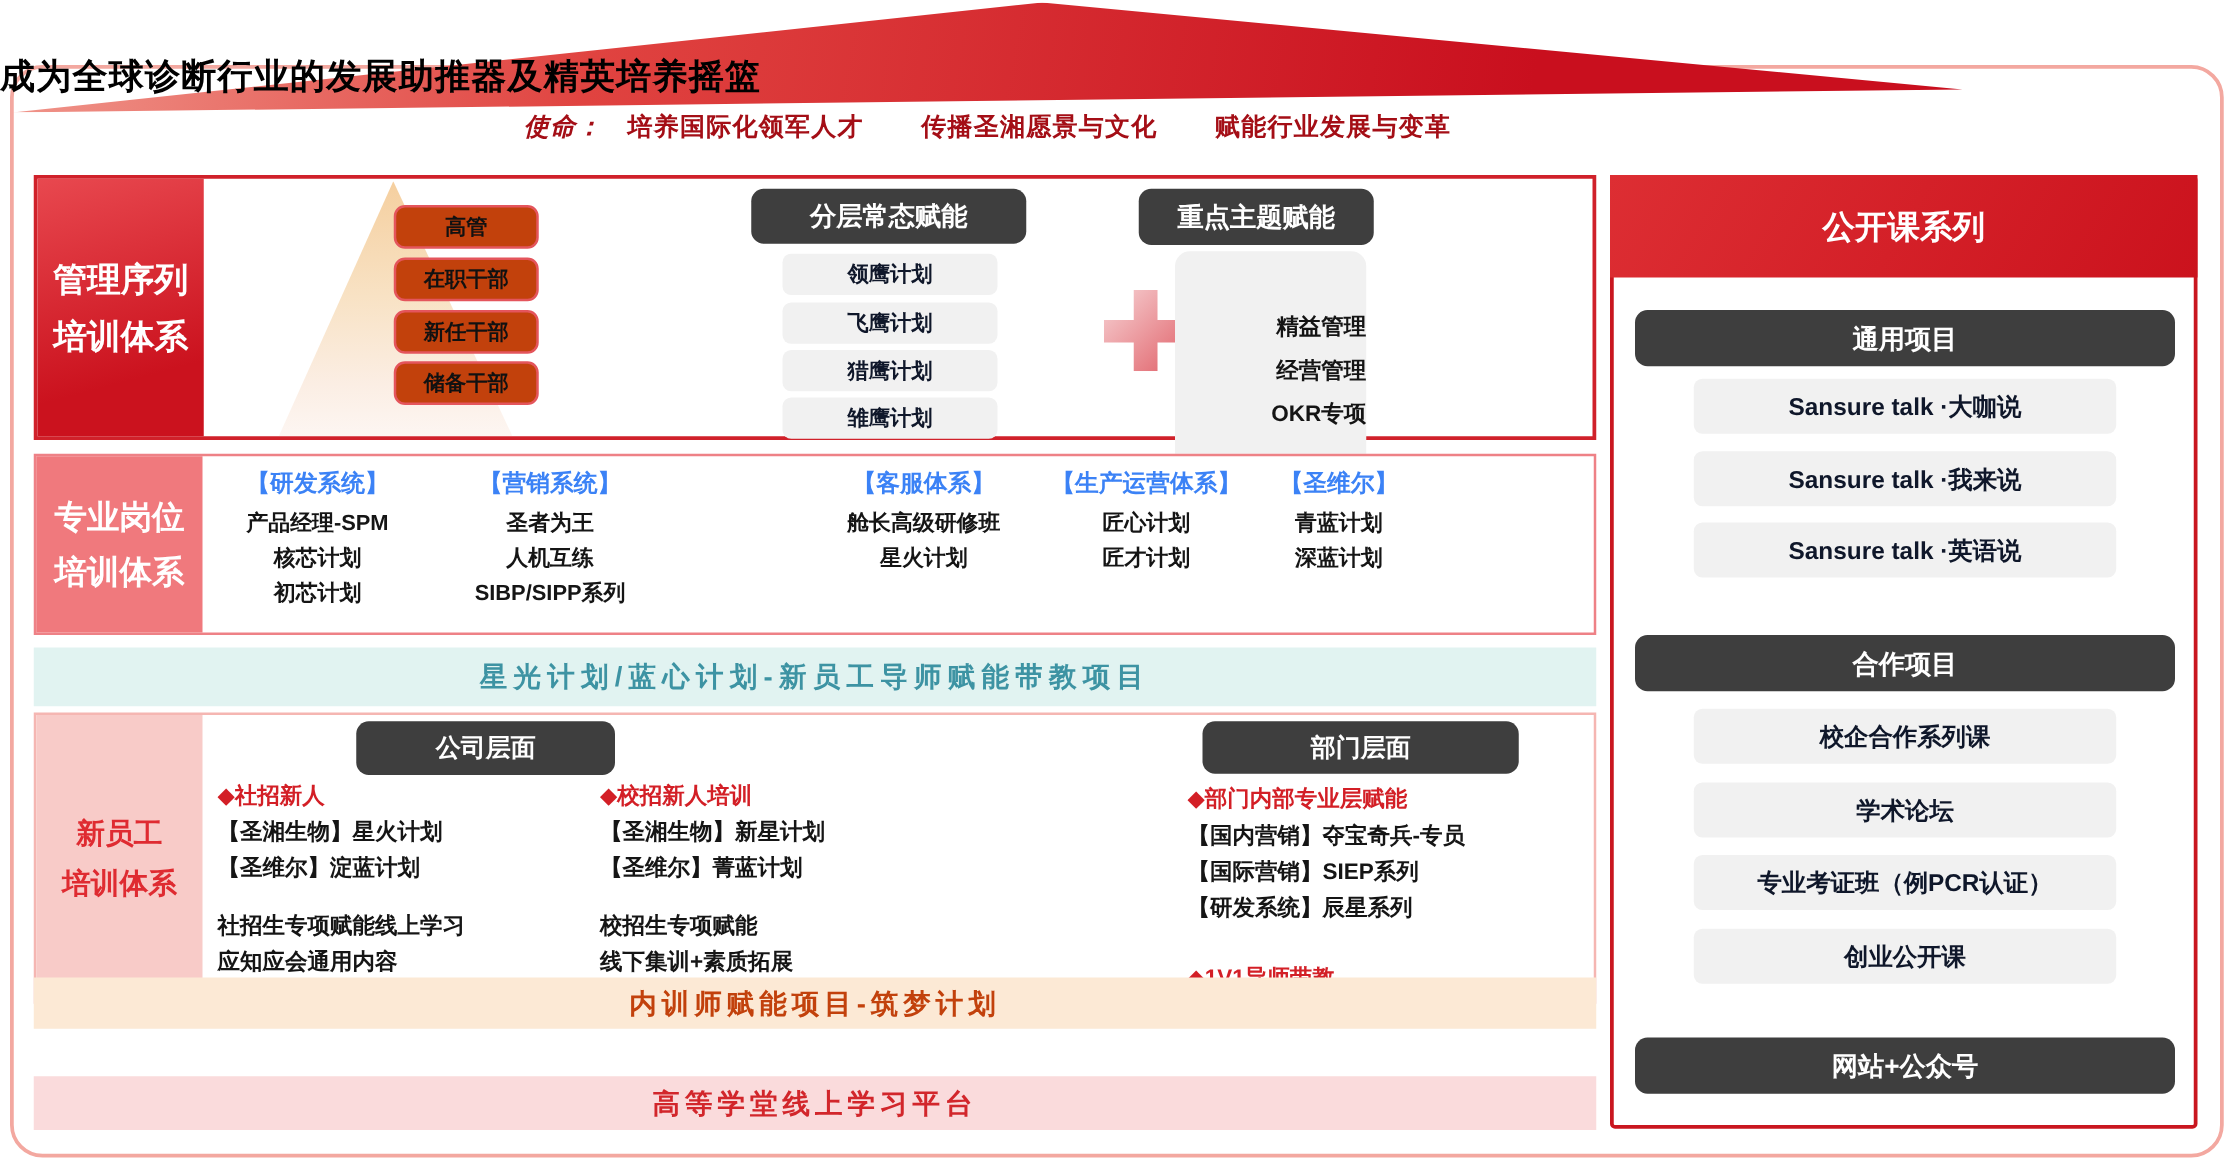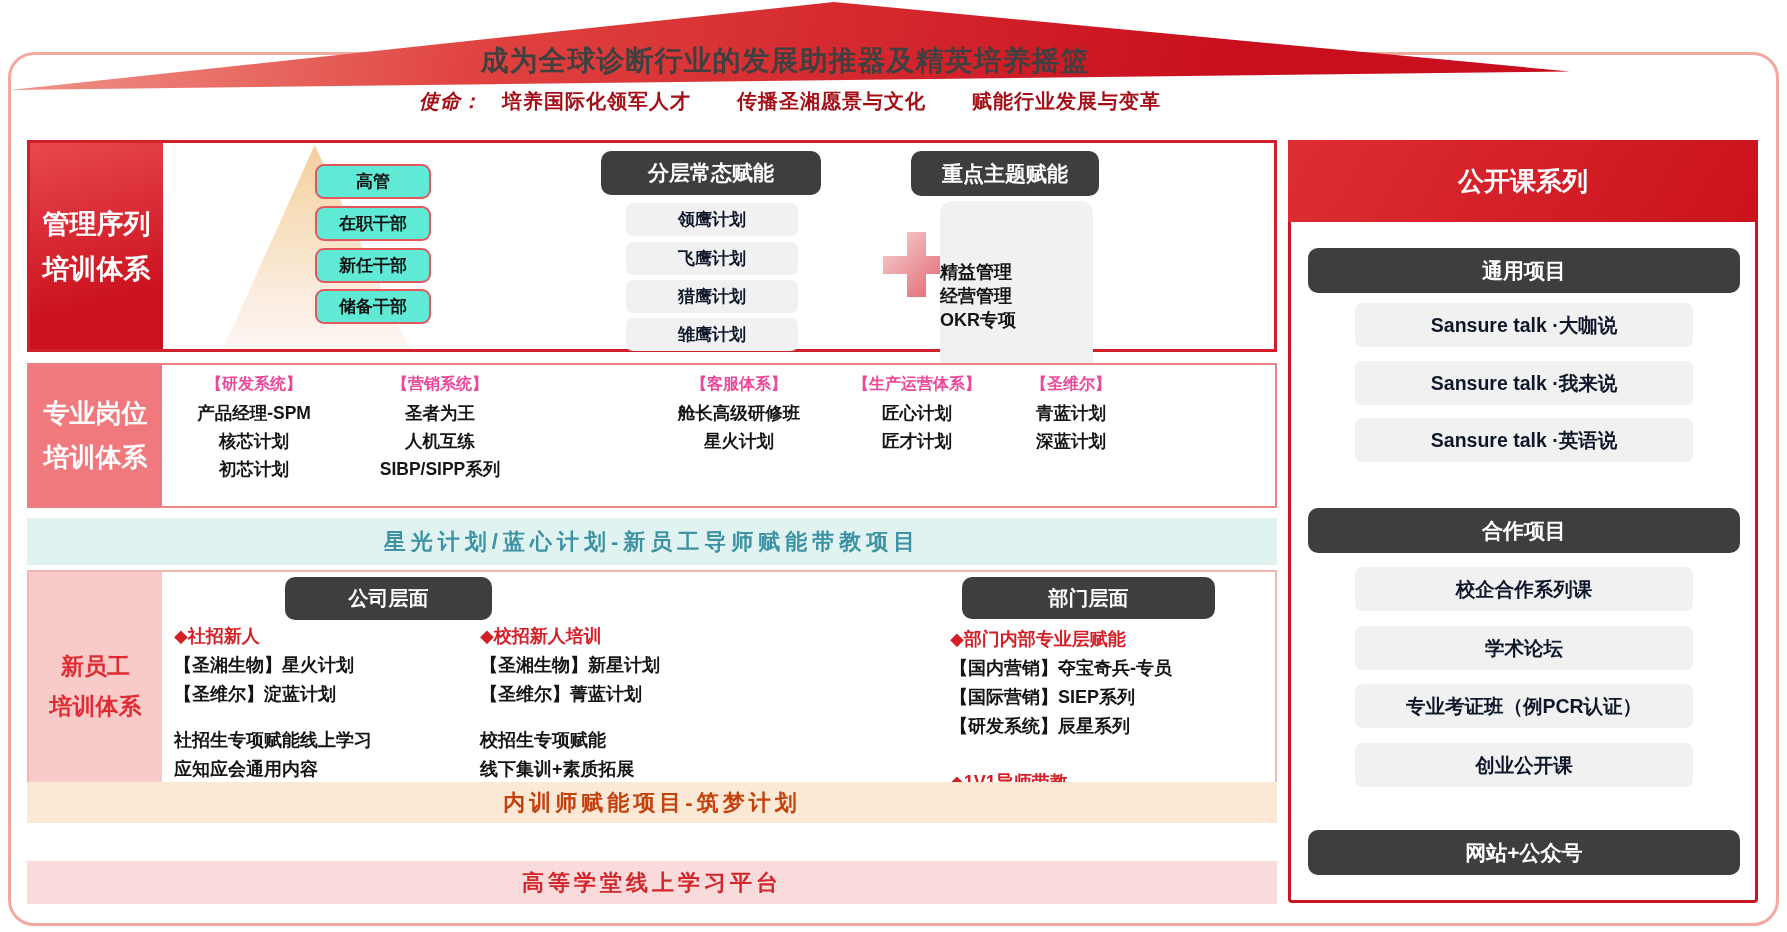--- a/index.html
+++ b/index.html
@@ -7,21 +7,21 @@
           font-family:"Liberation Sans","DejaVu Sans",sans-serif;}
   .abs{position:absolute;}
 
   
   .frame{left:8px;top:52px;width:1765px;height:868px;border:3px solid #f3a8a0;border-radius:26px;}
 
   
   .tri{left:10px;top:2px;width:1560px;height:88px;
        background:linear-gradient(100deg,#f0968b 0%,#e04340 30%,#c90f1e 78%);
        clip-path:polygon(52.8% 0,100% 79%,0 100%);}
-  .vision{left:0;top:42px;width:1570px;text-align:center;color:#404040;
+  .vision{left:0;top:42px;width:1570px;text-align:left;color:#000000;
           font-size:28px;font-weight:bold;letter-spacing:1px;}
   .mission{left:0;top:88px;width:1580px;display:flex;justify-content:center;align-items:center;
            color:#a40e16;font-size:20px;font-weight:bold;letter-spacing:1px;}
   .mission .gap-s{margin-right:20px;font-style:italic;}
   .mission .gap{margin-right:46px;}
 
   
   .sec{background:#fff;box-sizing:border-box;}
   .rail{position:absolute;left:0;top:0;bottom:0;width:133px;display:flex;flex-direction:column;
         justify-content:center;align-items:center;gap:9px;font-weight:bold;}
@@ -29,39 +29,39 @@
           justify-content:center;font-weight:bold;}
   .gray-i{background:#f1f1f1;border-radius:7px;display:flex;align-items:center;
           justify-content:center;font-weight:bold;color:#0f172a;}
 
   
   .s1{left:27px;top:140px;width:1250px;height:212px;border:3px solid #d0212a;}
   .rail1{background:linear-gradient(165deg,#e8484f 0%,#cb121e 75%);color:#fff;font-size:27px;}
   .pyramid{left:193px;top:2px;width:187px;height:204px;
            background:linear-gradient(to bottom,#f5cf9f 0%,#f8e2c4 45%,#fbeee4 80%,#fdf6f2 100%);
            clip-path:polygon(49% 0,100% 100%,0 100%);}
-  .level{left:285px;width:112px;height:31px;background:#5eead4;border:2px solid #e4555c;
+  .level{left:285px;width:112px;height:31px;background:#c2410c;border:2px solid #e4555c;
          border-radius:9px;display:flex;align-items:center;justify-content:center;
          font-size:17px;font-weight:bold;color:#111;}
   .lay-h{left:571px;top:8px;width:220px;height:44px;font-size:21px;}
   .lay-i{left:596px;width:172px;height:33px;font-size:17px;}
   .plus{left:853px;top:89px;width:67px;height:65px;
         background:linear-gradient(135deg,#f7d4d6 0%,#e05f67 100%);
         clip-path:polygon(35.8% 0,64.2% 0,64.2% 36.9%,100% 36.9%,100% 64.6%,64.2% 64.6%,
                           64.2% 100%,35.8% 100%,35.8% 64.6%,0 64.6%,0 36.9%,35.8% 36.9%);}
   .key-h{left:881px;top:8px;width:188px;height:45px;font-size:21px;}
   .key-box{left:910px;top:58px;width:153px;height:190px;border-radius:12px;background:#f1f1f1;
-           display:flex;flex-direction:column;align-items:flex-start;justify-content:center;gap:0;
+           display:flex;flex-direction:column;align-items:flex-end;justify-content:center;gap:11px;
            font-size:18px;font-weight:bold;color:#141414;}
 
   
   .s2{left:27px;top:363px;width:1250px;height:145px;border:2px solid #ee8186;}
   .rail2{background:#f0797d;color:#fff;font-size:26px;}
   .pcol{position:absolute;top:9px;transform:translateX(-50%);text-align:center;white-space:nowrap;}
-  .pcol .ph{color:#ec4899;font-size:16px;font-weight:bold;margin-bottom:4px;}
+  .pcol .ph{color:#3b82f6;font-size:19px;font-weight:bold;margin-bottom:4px;}
   .pcol .pi{font-size:17.5px;font-weight:bold;color:#151515;line-height:28px;}
 
   
   .bar{left:27px;width:1250px;display:flex;align-items:center;justify-content:center;
        font-weight:bold;}
   .blue-bar{top:518px;height:47px;background:#e1f3f1;color:#3d93a3;font-size:22px;letter-spacing:5px;}
   .orange-bar{top:782px;height:41px;background:#fce9d5;color:#c2410c;font-size:22px;letter-spacing:4px;}
   .pink-bar{top:861px;height:43px;background:#fadbdc;color:#d2262b;font-size:22px;letter-spacing:4px;}
 
   

